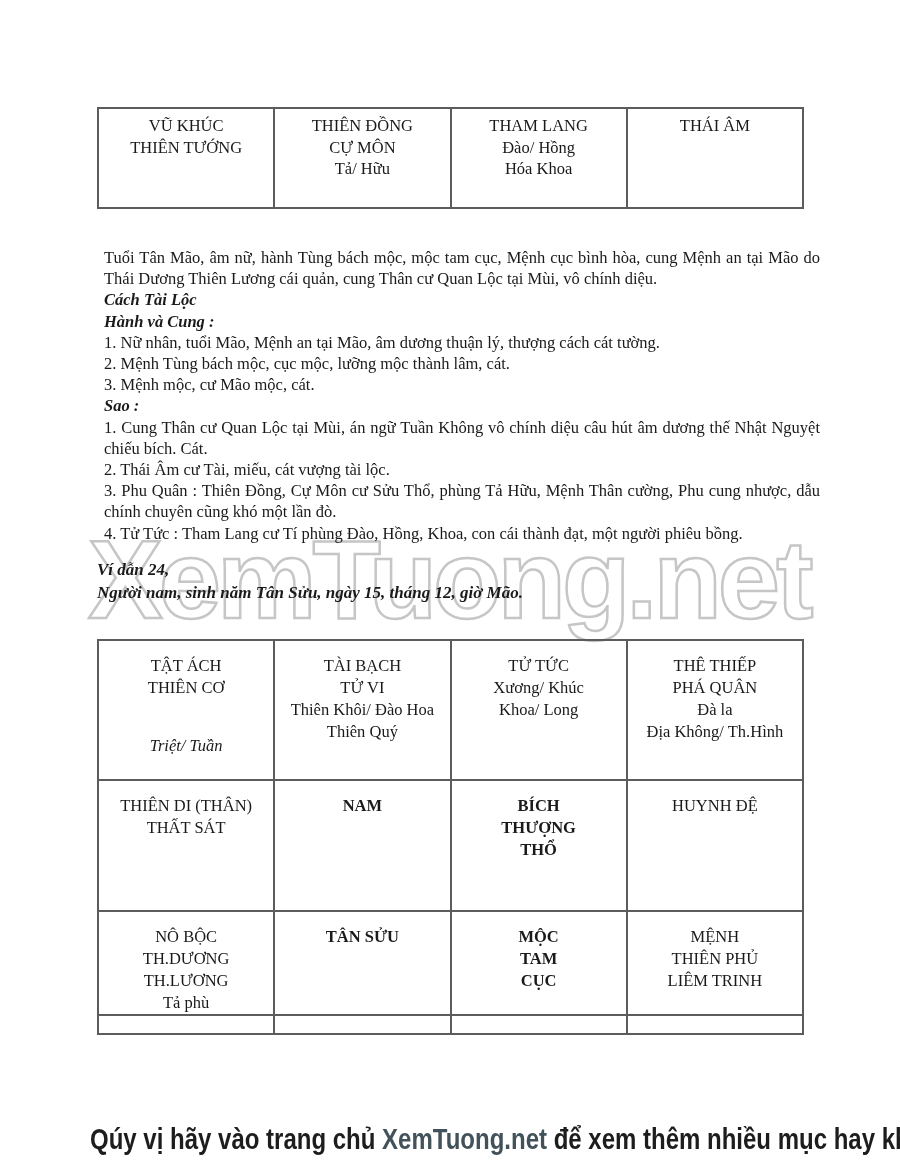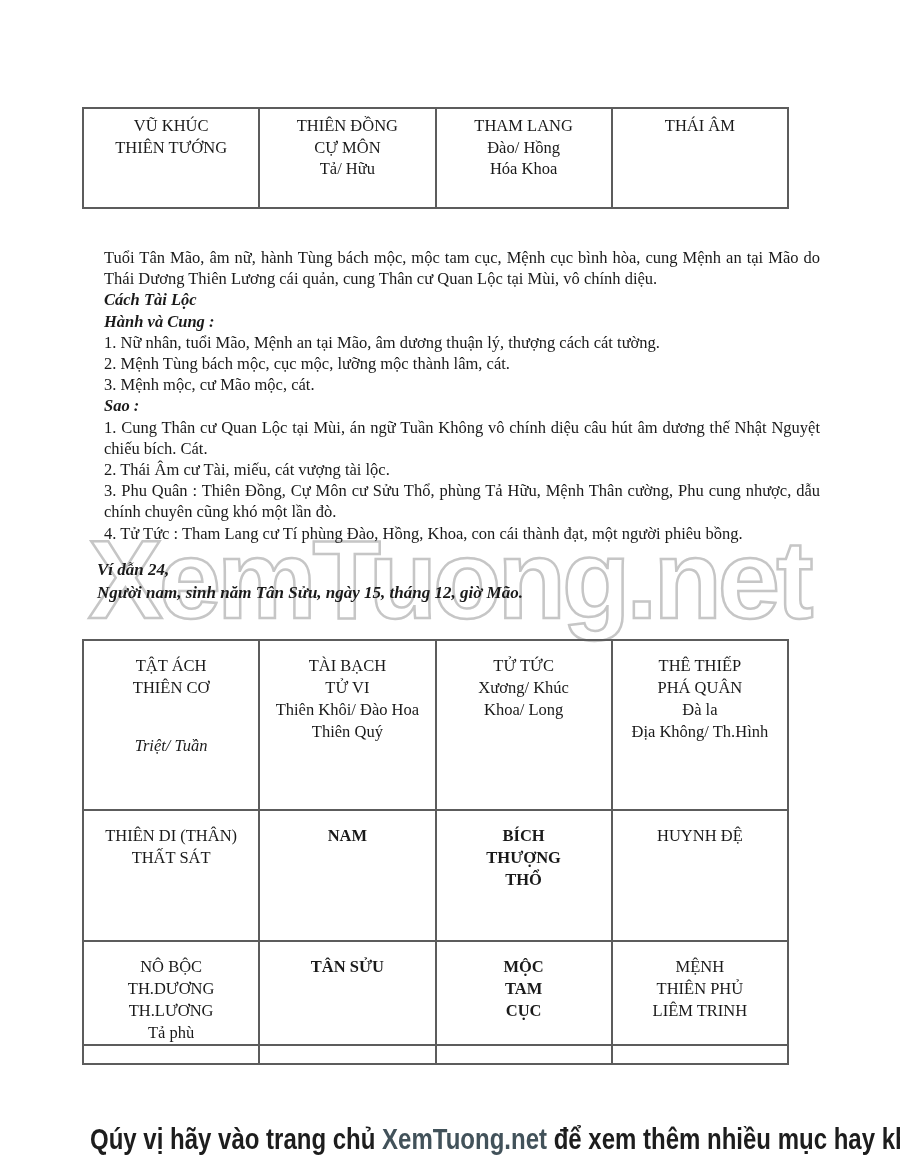--- a/index.html
+++ b/index.html
@@ -27,42 +27,42 @@
     -webkit-text-stroke:2.5px #c6c6c6;
     text-stroke:2.5px #c6c6c6;
     white-space:nowrap;
     z-index:0;
     user-select:none;
   }
 
   
   table.chart {
     position:absolute;
-    left:82px;
+    left:97px;
     width:707px;
     border-collapse:collapse;
     table-layout:fixed;
     z-index:1;
     background:transparent;
   }
   table.chart td {
     border:2px solid #5c5c5c;
     vertical-align:top;
     text-align:center;
     font-size:16.5px;
     line-height:21.5px;
     padding-top:6px;
     background:transparent;
   }
   table.top-chart { top:107px; }
   table.top-chart tr { height:100px; }
 
   table.bottom-chart { top:639px; }
   table.bottom-chart td { padding-top:14px; font-size:16.5px; line-height:22px; }
-  tr.r1 { height:170px; }
+  tr.r1 { height:140px; }
   tr.r2 { height:131px; }
   tr.r3 { height:103px; }
   tr.r4 { height:19px; }
 
   .ln { white-space:nowrap; }
   .ln.italic { font-style:italic; }
   .ln.bold { font-weight:bold; }
   .ln.note-gap { margin-top:36px; }
   .ln.line-gap { }
   .ln.center-gap { }

